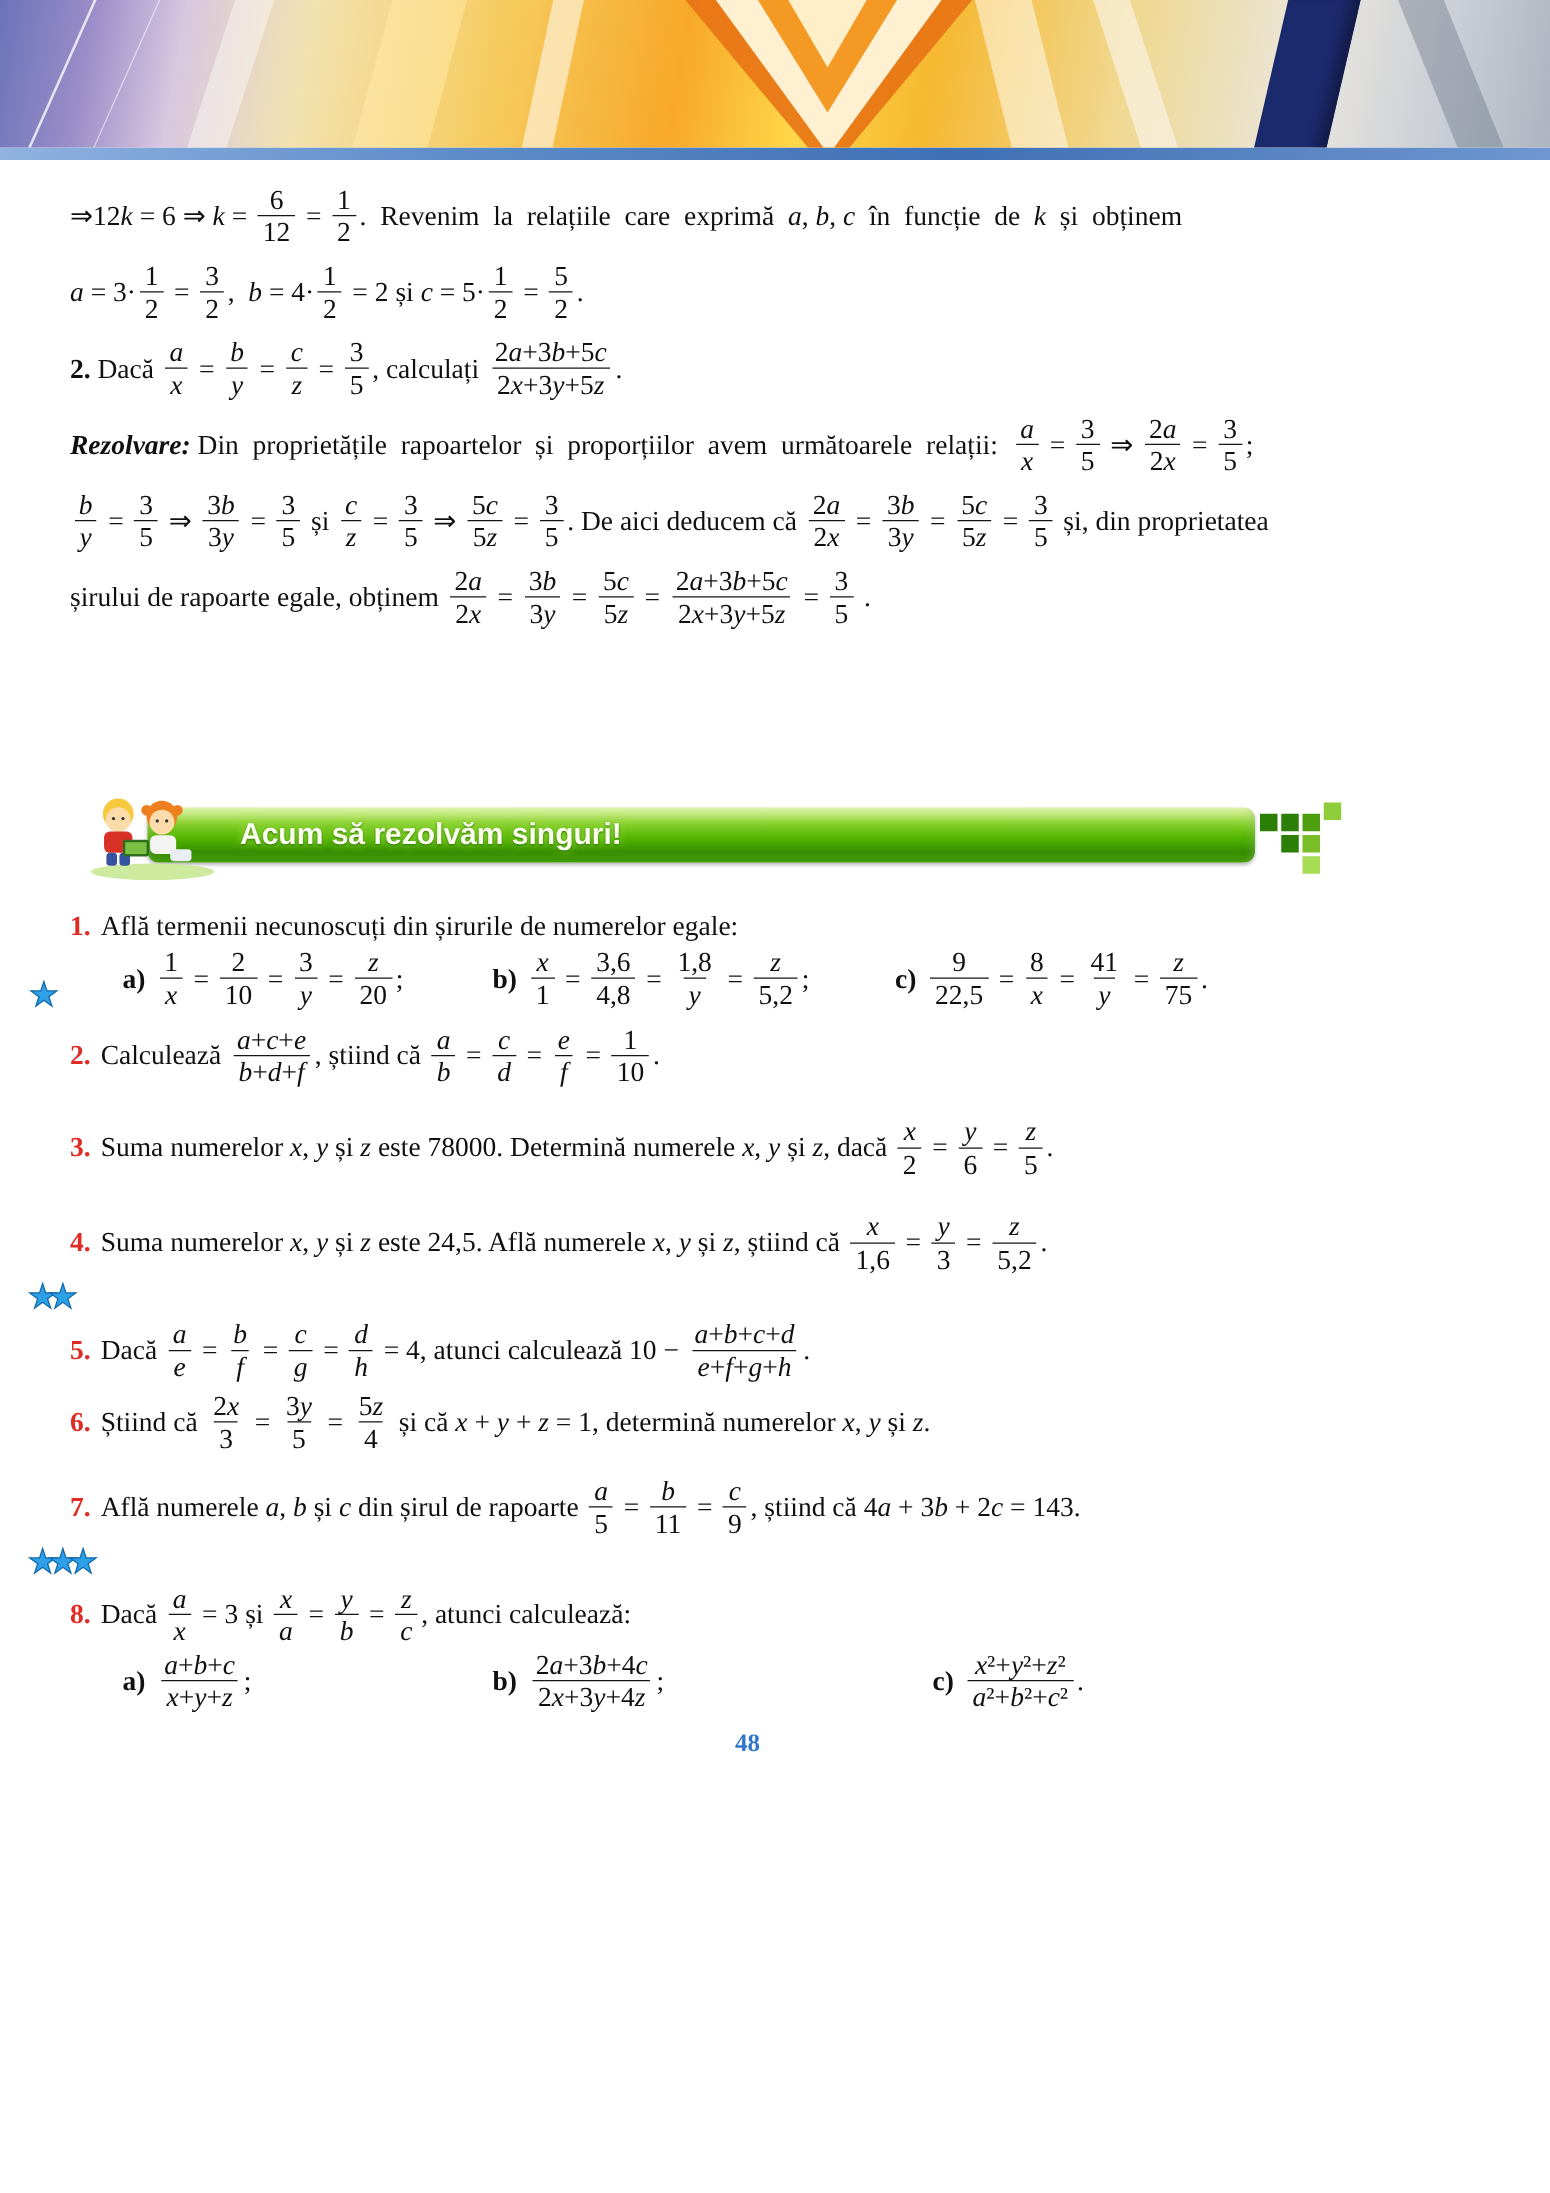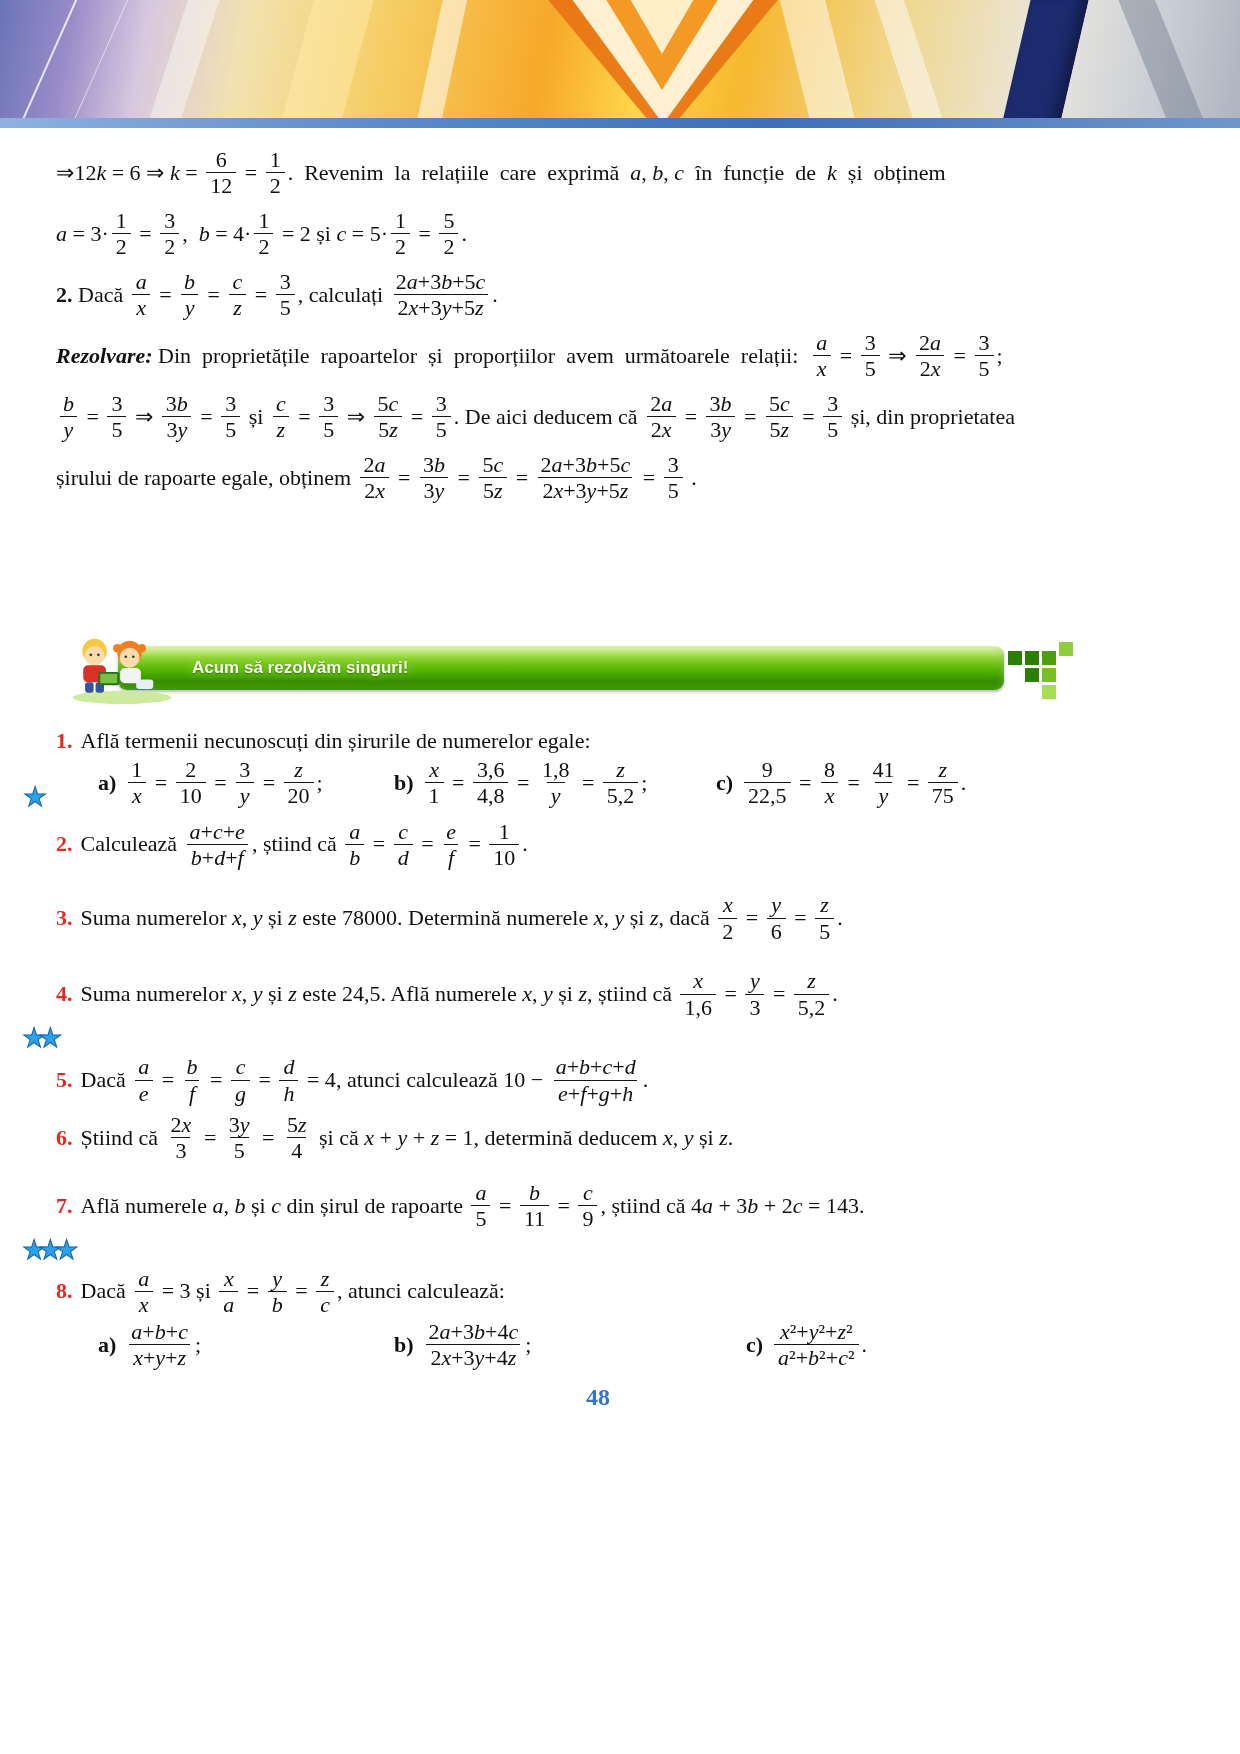--- a/index.html
+++ b/index.html
@@ -36,21 +36,21 @@
   .frac{display:inline-flex;flex-direction:column;align-items:center;text-align:center;margin:0 3px;line-height:1.06;vertical-align:middle;}
   .frac .n{padding:0 4px 1px;}
   .frac .d{border-top:1.6px solid #151515;padding:1px 4px 0;}
 
   
   .promo{position:relative;height:58px;margin:132px 0 30px 0;}
   .kids{position:absolute;left:14px;bottom:-8px;z-index:2;}
   .gbar{position:absolute;left:62px;top:6px;width:886px;height:44px;border-radius:9px;display:flex;align-items:center;padding-left:74px;box-sizing:border-box;
     background:linear-gradient(180deg,#d3ef86 0%,#8fd430 24%,#52b400 56%,#3d9600 80%,#55b60a 100%);
     box-shadow:0 2px 3px rgba(0,0,0,.28), inset 0 8px 10px rgba(255,255,255,.3), inset 0 -8px 10px rgba(0,60,0,.22);}
-  .gbar span{font-family:"Liberation Sans",sans-serif;font-weight:bold;font-size:17px;color:#fbffee;
+  .gbar span{font-family:"Liberation Sans",sans-serif;font-weight:bold;font-size:24px;color:#fbffee;
     text-shadow:0 1px 2px #2c6e00, 0 0 8px #9fe24a;}
   .pixels{position:absolute;left:952px;top:2px;width:76px;height:58px;}
   .pixels i{position:absolute;width:14px;height:14px;display:block;}
   .p1{left:0;top:9px;background:#2b7f04;}
   .p2{left:17px;top:9px;background:#2b7f04;}
   .p3{left:34px;top:9px;background:#4f9e10;}
   .p4{left:51px;top:0;background:#8fce3a;}
   .p5{left:17px;top:26px;background:#2b7f04;}
   .p6{left:34px;top:26px;background:#79bd27;}
   .p7{left:34px;top:43px;background:#a6dd55;}
@@ -69,21 +69,21 @@
   .ex3{margin-bottom:14px;min-height:62px;display:flex;flex-direction:column;justify-content:center;}
   .ex4{margin-bottom:0;min-height:62px;display:flex;flex-direction:column;justify-content:center;}
   .ex5{margin-bottom:8px;}
   .ex6{margin-bottom:12px;}
   .ex7{margin-bottom:0;min-height:62px;display:flex;flex-direction:column;justify-content:center;}
   .stars{line-height:26px;}
   .stars.above{margin-left:-34px;height:30px;}
   .stars.side{position:absolute;left:-33px;top:56px;height:30px;}
   .star{color:#2da0e8;font-size:27px;-webkit-text-stroke:1px #0f67a8;text-shadow:2px 0 0 #ffffff;margin-right:-8px;font-family:"DejaVu Sans",sans-serif;}
 
-  .pagenum{text-align:center;margin-top:14px;font-weight:bold;font-size:24px;color:#3077cc;}
+  .pagenum{text-align:center;margin-top:14px;font-weight:bold;font-size:20px;color:#3077cc;}
 </style>
 </head>
 <body>
 
 <div class="art">
   <div class="lline"></div>
   <div class="lline2"></div>
   <div class="beam b1"></div>
   <div class="beam b2"></div>
   <div class="beam b3"></div>
@@ -552,21 +552,21 @@
             <span class="n"><span>3</span><span class="mi">y</span></span>
             <span class="d"><span>5</span></span>
           </span>
           <span class="mx"><span> = </span></span>
           <span class="frac">
             <span class="n"><span>5</span><span class="mi">z</span></span>
             <span class="d"><span>4</span></span>
           </span>
           <span class="tx"> și că </span>
           <span class="mx"><span class="mi">x</span><span> + </span><span class="mi">y</span><span> + </span><span class="mi">z</span><span> = 1</span></span>
-          <span class="tx">, determină deducem </span>
+          <span class="tx">, determină numerelor </span>
           <span class="mx"><span class="mi">x</span><span>, </span><span class="mi">y</span></span>
           <span class="tx"> și </span>
           <span class="mx"><span class="mi">z</span></span>
           <span class="tx">.</span>
         </div>
       </div>
       <div class="exercise ex7">
         <div class="exline">
           <b class="num">7.</b>
           <span class="tx">Află numerele </span>

